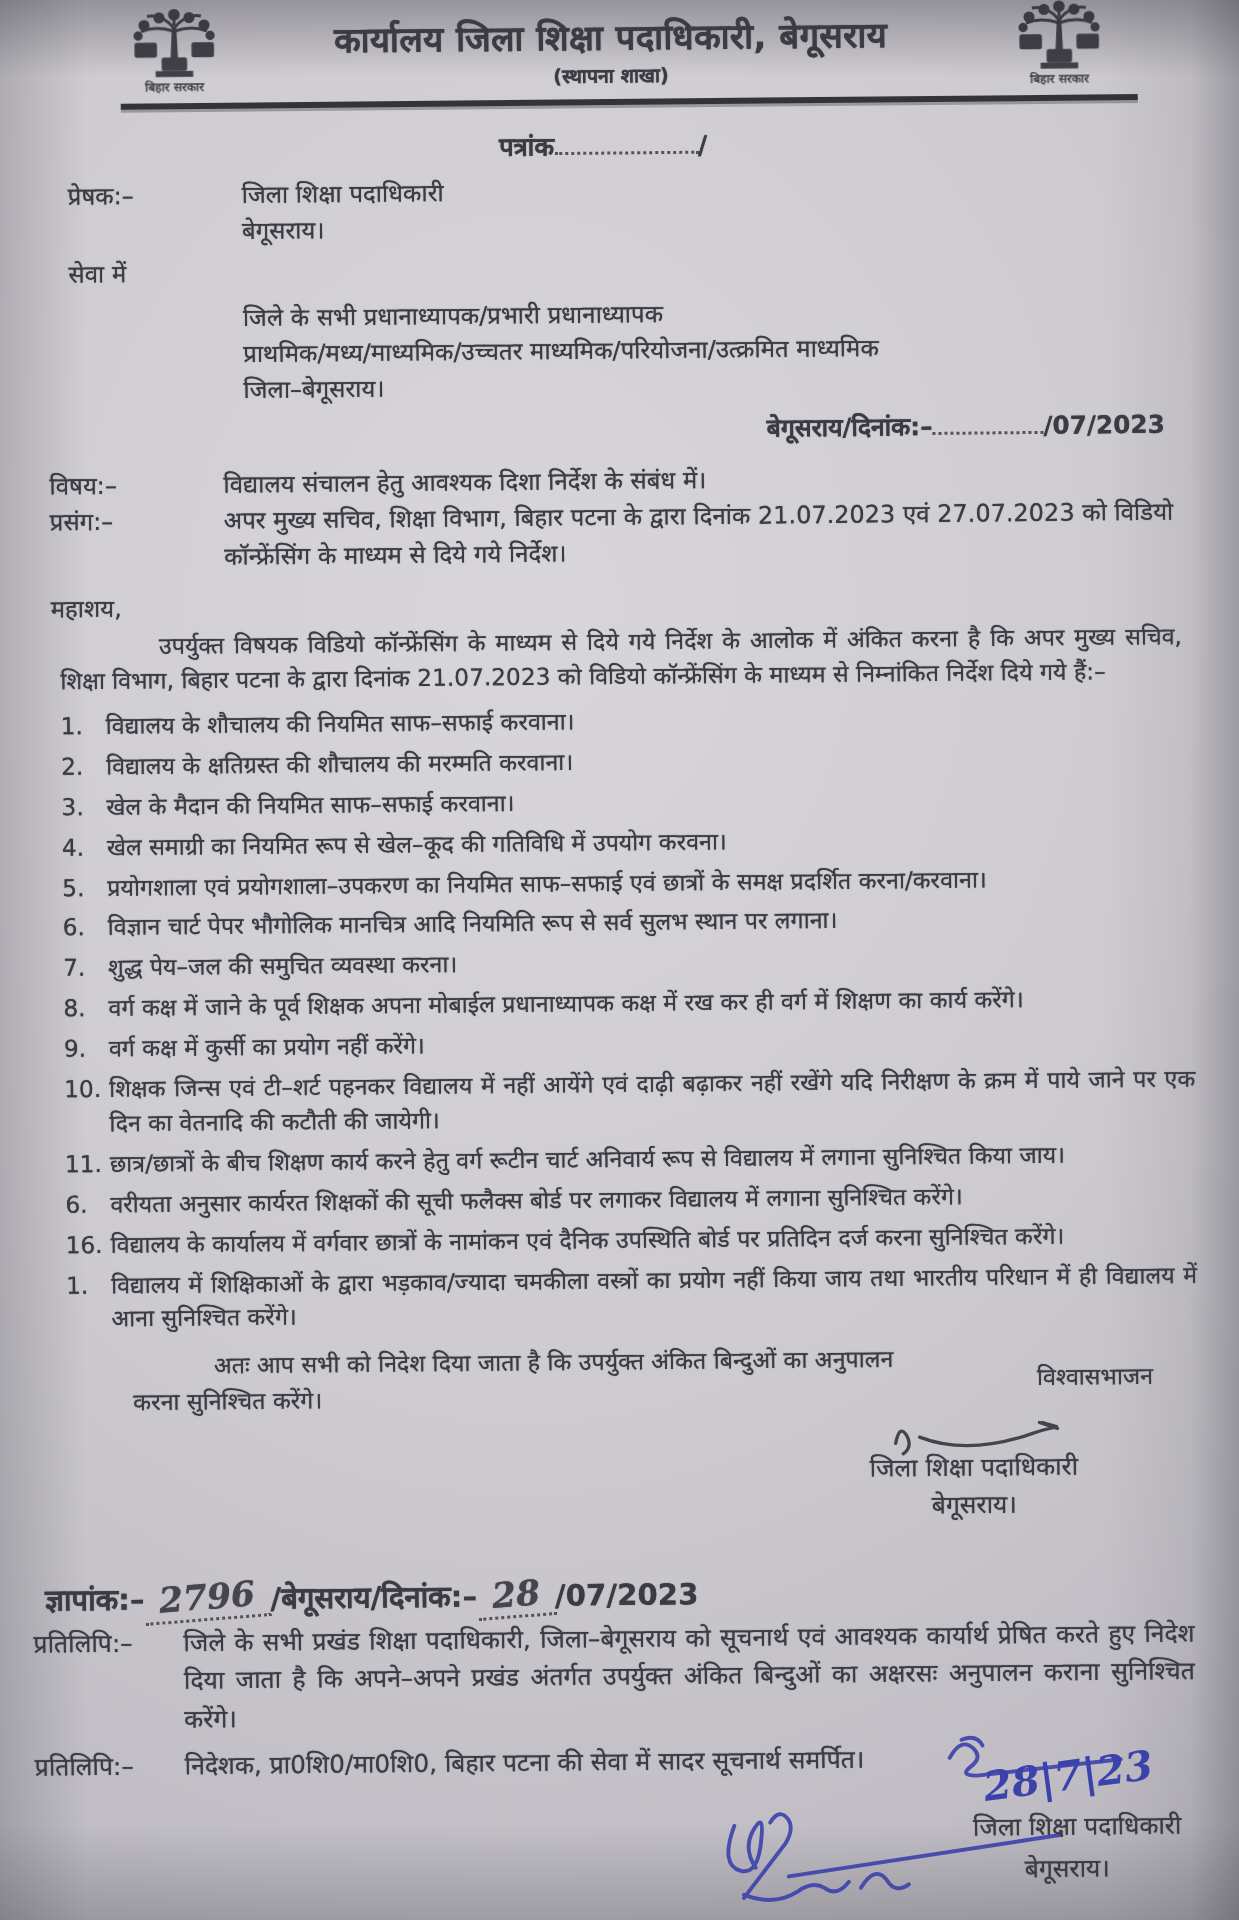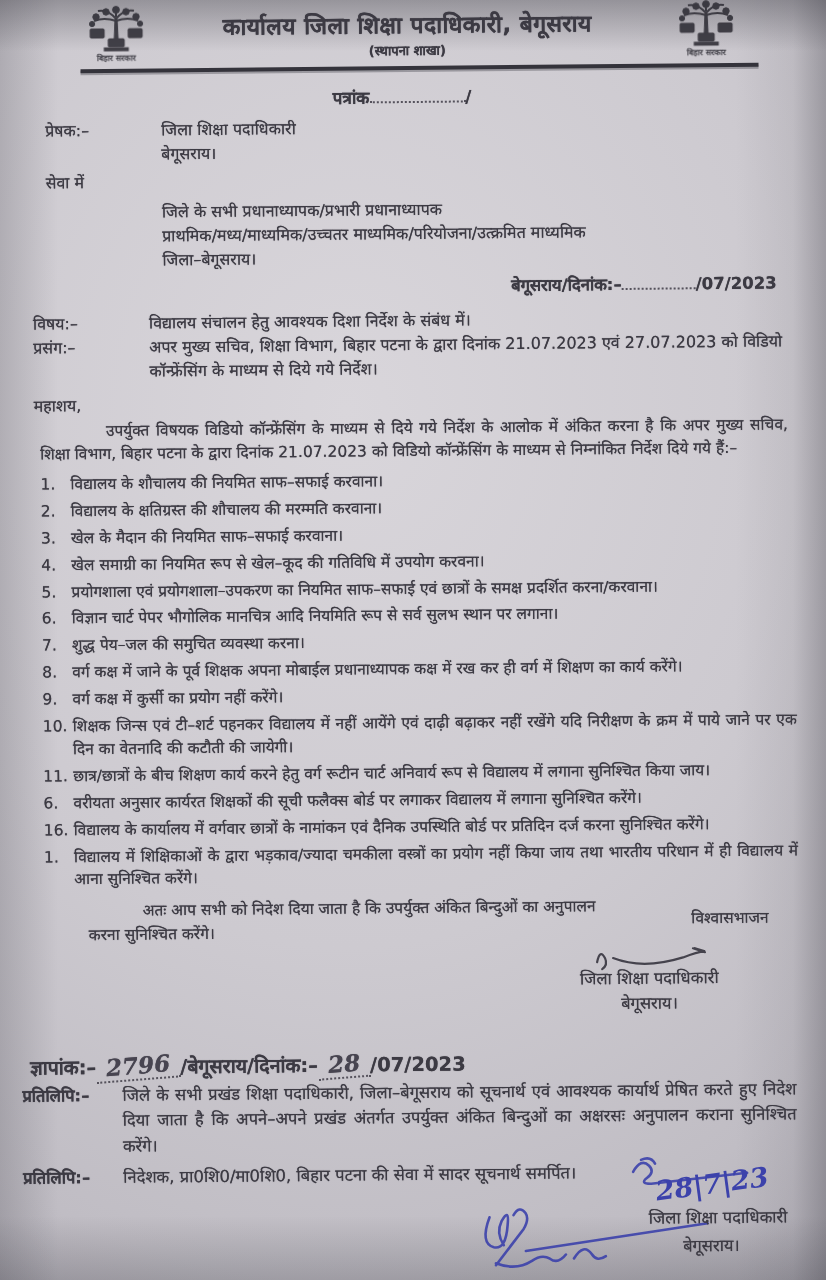--- a/index.html
+++ b/index.html
@@ -48,21 +48,21 @@
   .compliment{position:relative;top:-11px;}
   .sig-scrawl{margin:2px 110px 0 auto;display:block;width:130px;height:30px;}
   .signatory{width:240px;margin:-6px 60px 0 auto;text-align:center;font-size:16.5px;line-height:1.55;}
   
   .memo{margin:30px 0 0 26px;font-size:19.5px;font-weight:bold;display:flex;align-items:baseline;}
   .hand{font-family:"DejaVu Serif",serif;font-style:italic;font-weight:bold;color:#474450;}
   .memo .hand{font-size:23px;transform:rotate(-4deg);display:inline-block;}
   .memo .dot{border-bottom:2px dotted #55525c;padding:0 10px;}
   
   .copy{display:flex;font-size:16.5px;line-height:1.55;margin-top:2px;}
-  .copy .clbl{flex:none;width:100px;padding-left:18px;font-weight:bold;box-sizing:content-box;}
+  .copy .clbl{flex:none;width:100px;padding-left:18px;font-weight:normal;box-sizing:content-box;}
   .copy .ctext{flex:1;padding-right:34px;text-align:justify;}
   .copy2{margin-top:6px;}
   
   .bottom-sign{position:absolute;right:26px;bottom:6px;width:350px;height:118px;}
   .bottom-sign .printed{position:absolute;color:#3c3a43;font-size:16.5px;}
   .bs-title{top:52px;right:18px;}
   .bs-place{top:80px;right:66px;}
 </style>
 </head>
 <body>

